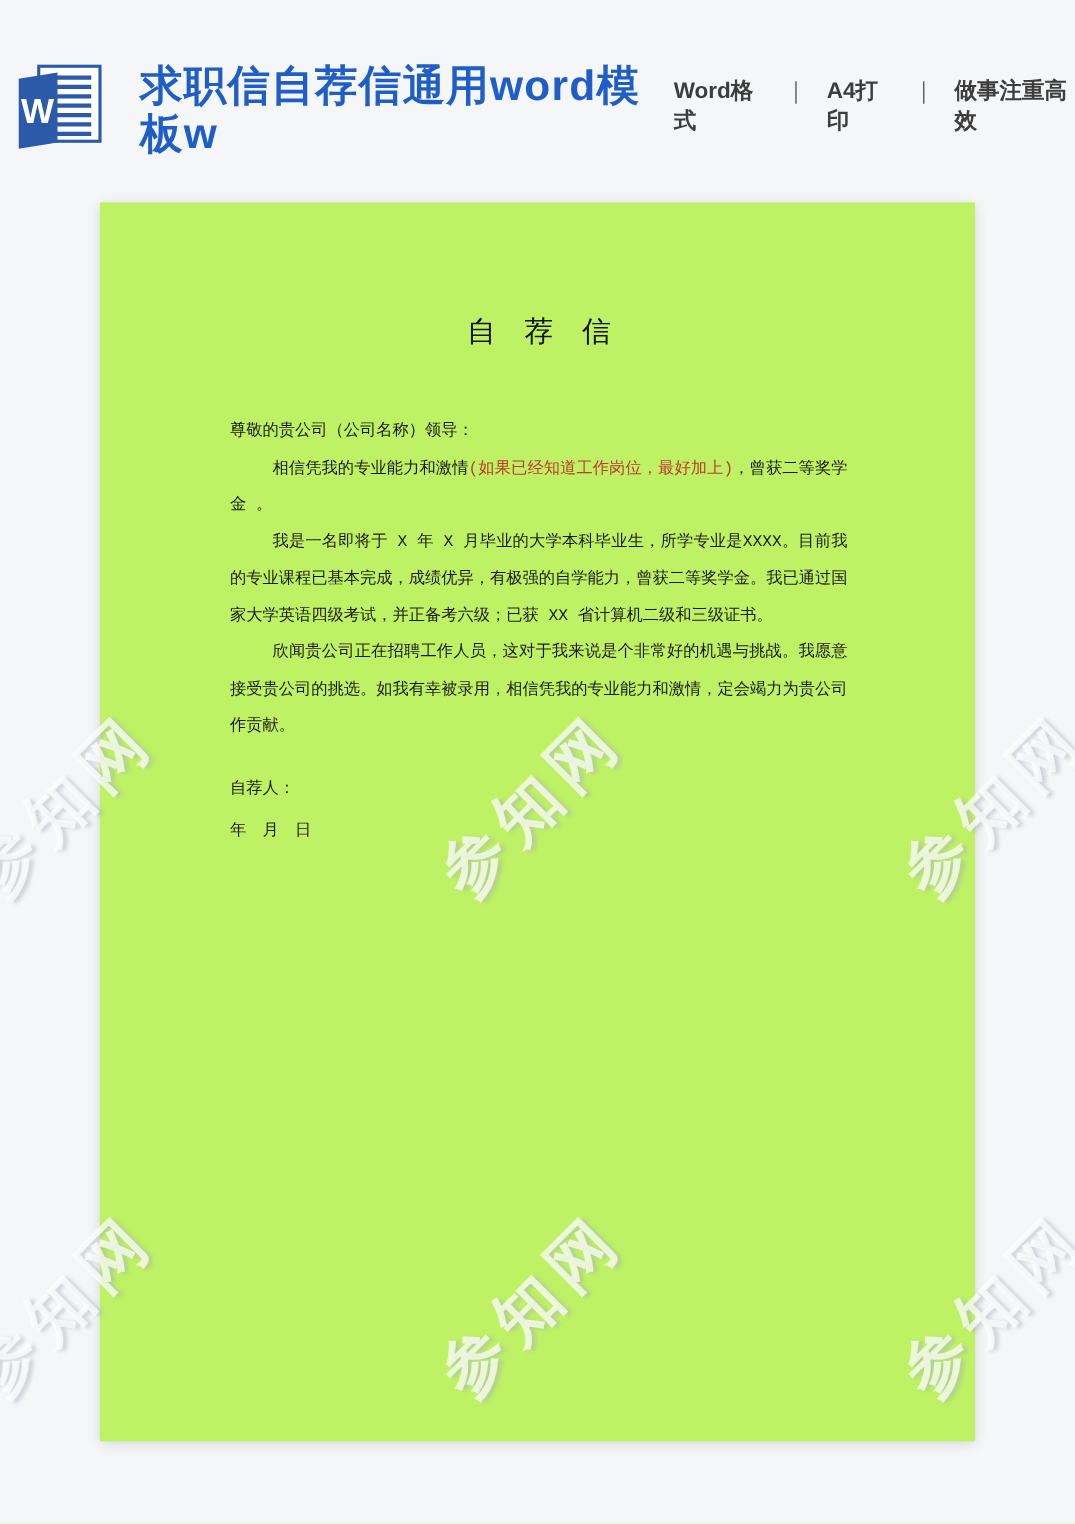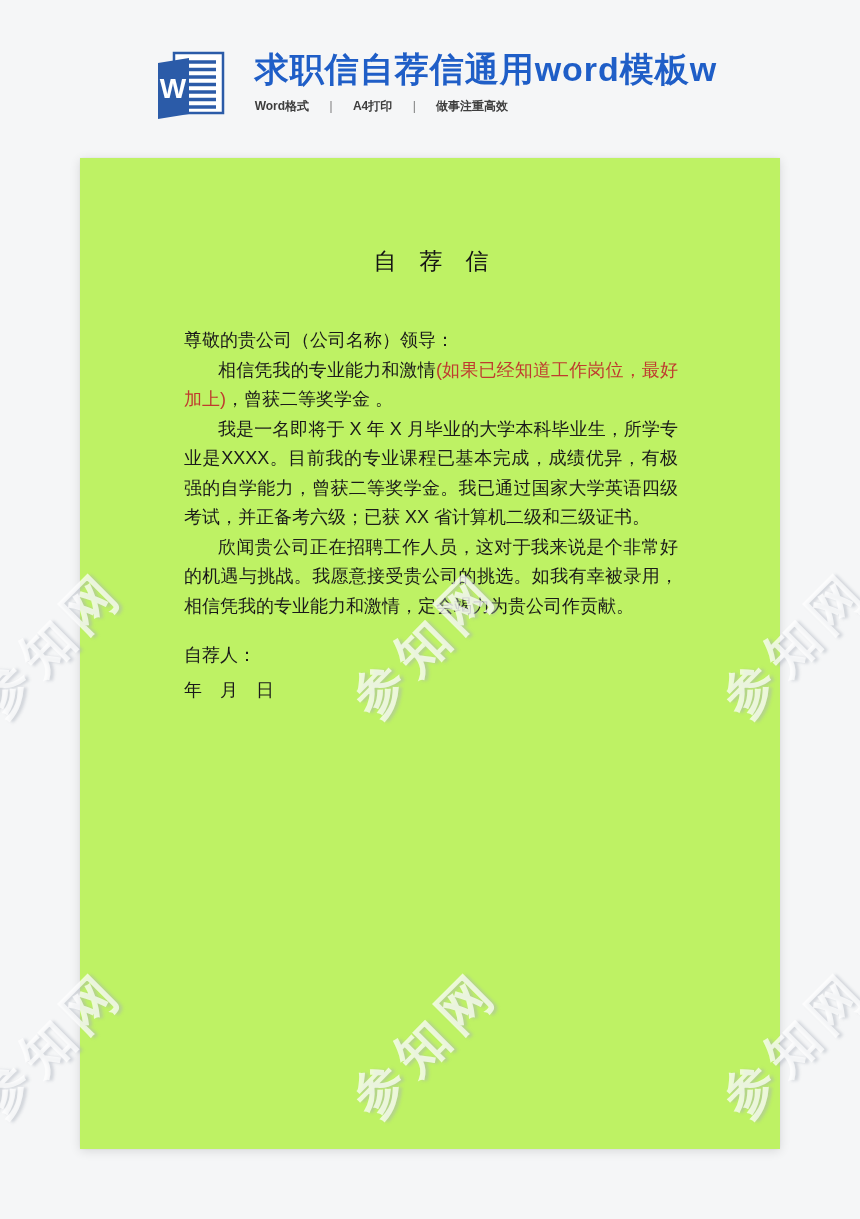--- a/index.html
+++ b/index.html
@@ -13,35 +13,35 @@
 
   
   .header {
     padding-top:50px;
     display:flex;
     justify-content:center;
     align-items:flex-start;
     gap:26px;
   }
   .word-icon { width:86px; height:72px; flex:0 0 auto; }
-  .header-text { display:flex; flex-direction:column; }
+  .header-text { display:flex; flex-direction:row; }
   .header-title {
     font-size:34px;
     font-weight:bold;
     color:#1f5ec7;
     line-height:38px;
     letter-spacing:1px;
   }
   .header-meta {
     margin-top:10px;
-    font-size:12px;
+    font-size:18px;
     font-weight:bold;
     color:#3d3d3d;
     display:flex;
-    align-items:flex-end;
+    align-items:flex-start;
   }
   .meta-sep { margin:0 16px; font-weight:400; color:#555; }
 
   
   .page {
     width:700px;
     height:991px;
     margin:36px auto 0;
     background:#bef264;
     box-shadow:0 2px 10px rgba(0,0,0,0.12), 0 0 2px rgba(0,0,0,0.05);
@@ -51,25 +51,25 @@
   .doc-title {
     text-align:center;
     font-size:23px;
     font-weight:400;
     color:#141414;
     line-height:32px;
     margin-bottom:48px;
     font-family:"Liberation Serif","DejaVu Serif",serif;
   }
   .doc p {
-    font-size:18px;
+    font-size:13px;
     line-height:29.5px;
     color:#1a1a1a;
     text-align:justify;
-    font-family:Liberation Sans, sans-serif;
+    font-family:Liberation Mono, monospace;
   }
   .indent { text-indent:34px; }
   .red-note { color:#bf3b2f; }
   .empty-line { height:20px; }
   .sig-line { text-align:right; padding-right:86px; }
   .date-line { text-align:right; padding-right:48px; margin-top:5px; }
 
   
   .wm-layer {
     position:absolute;

